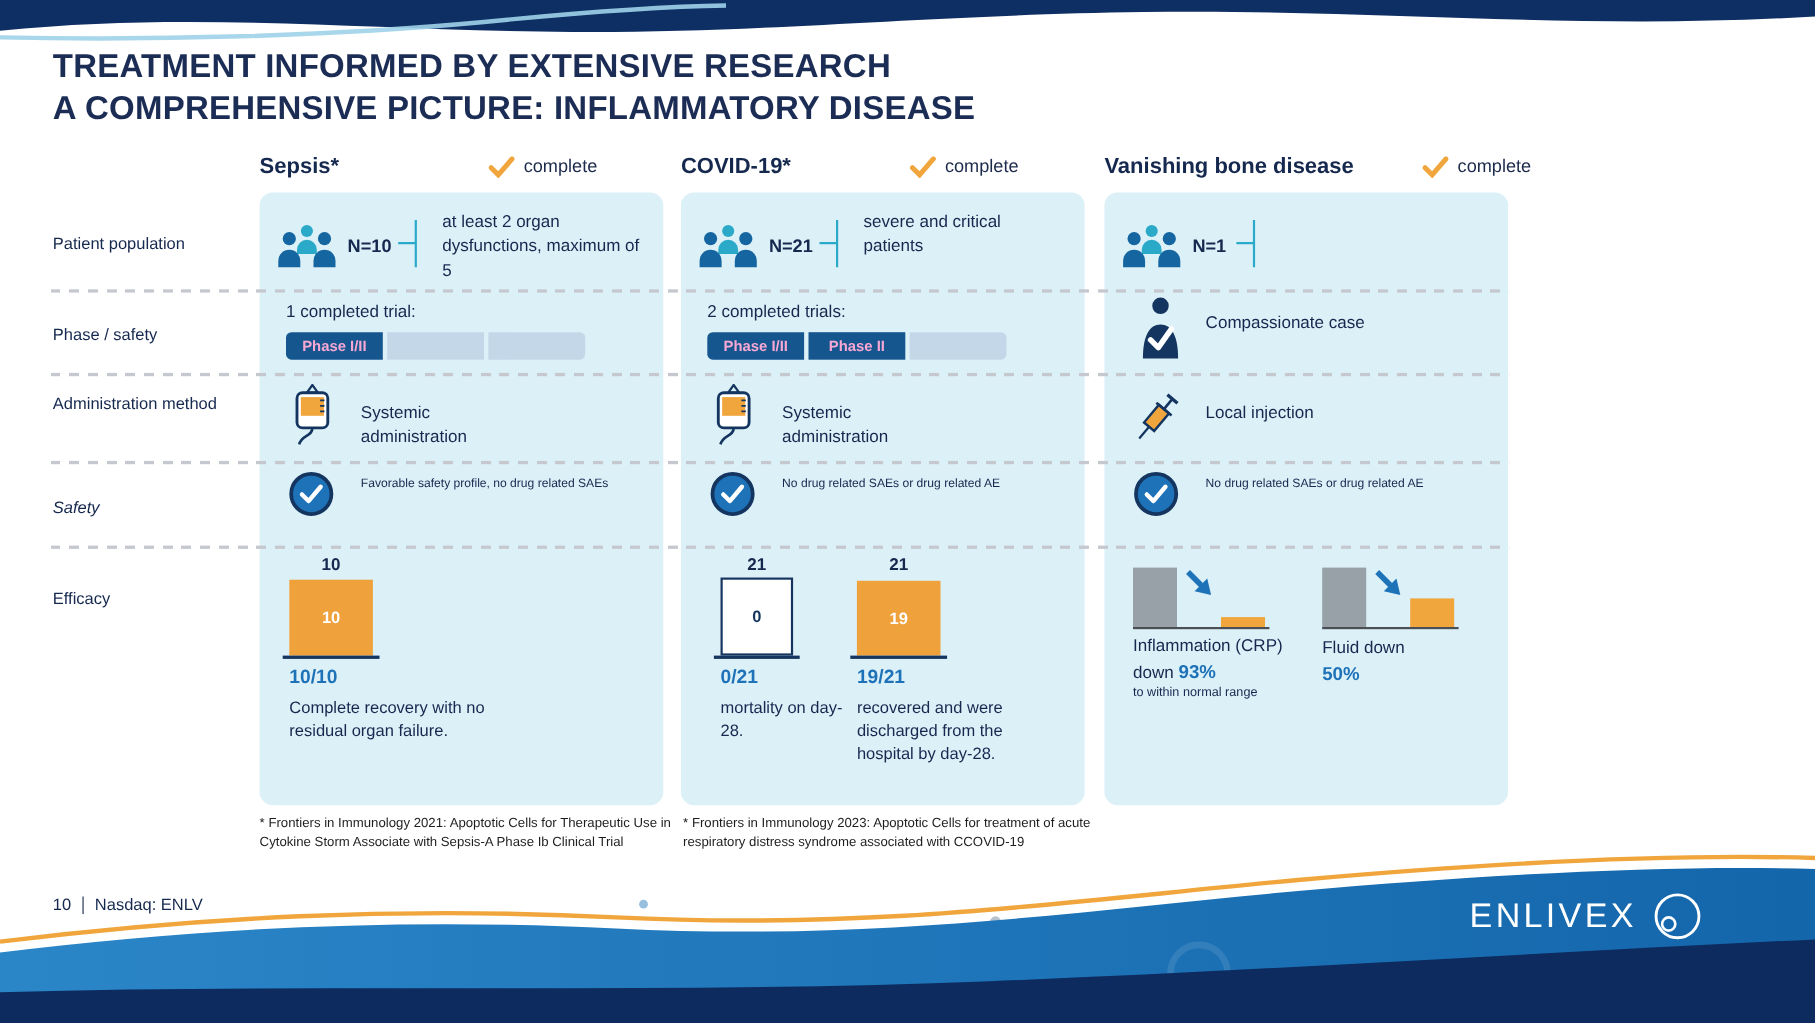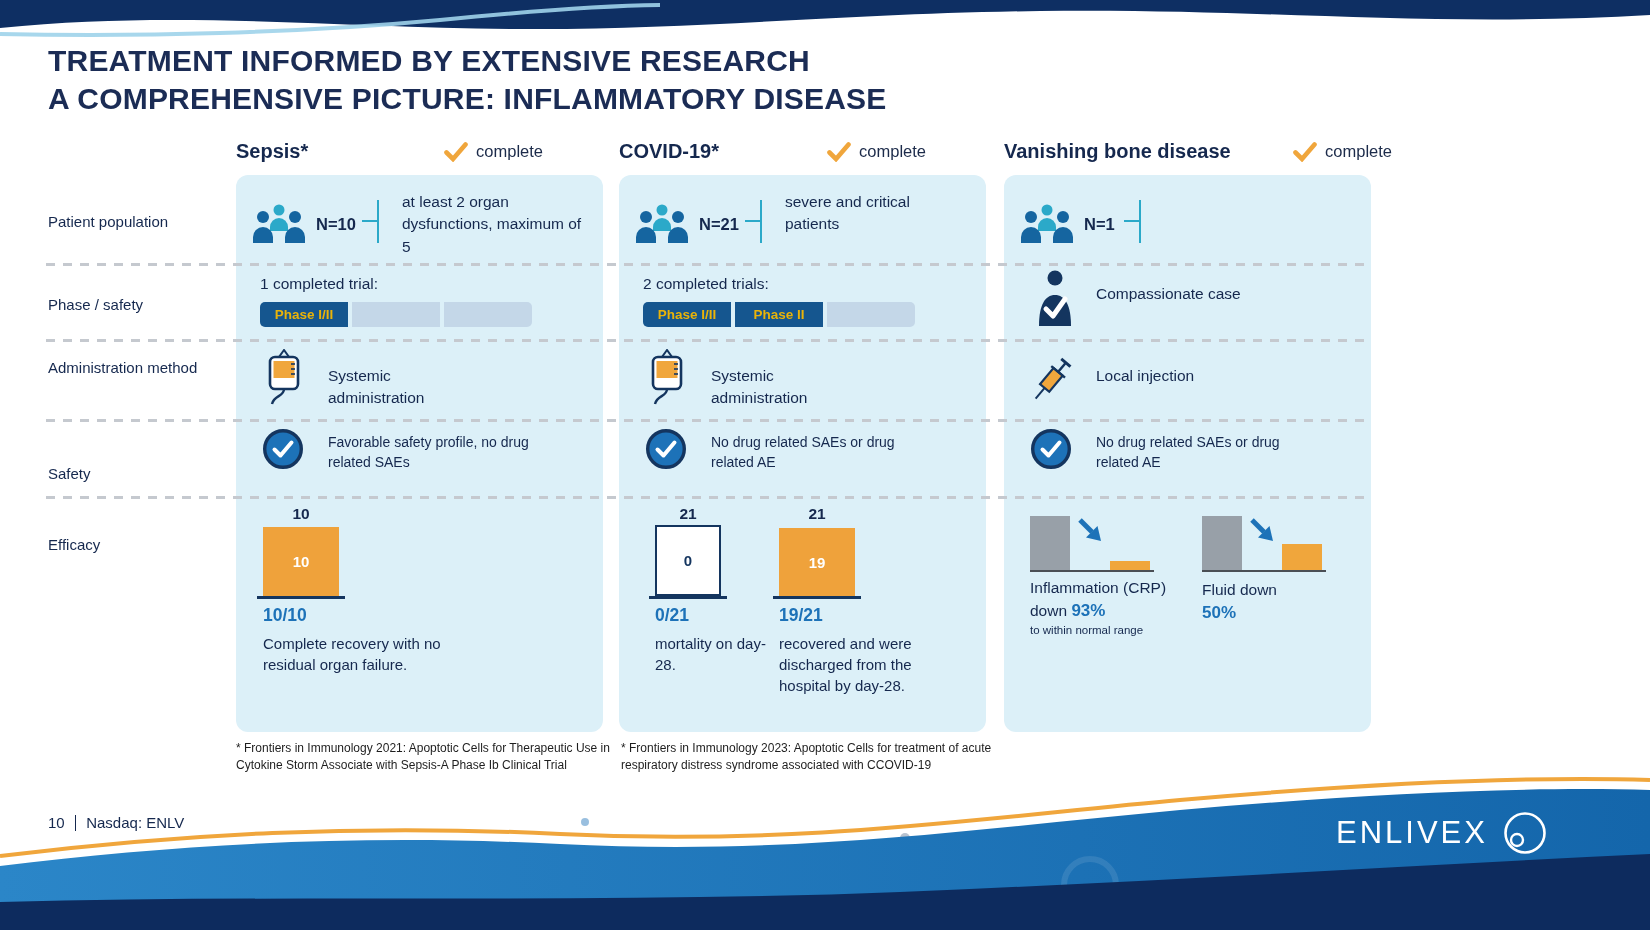--- a/index.html
+++ b/index.html
@@ -25,46 +25,46 @@
   .panel{position:absolute;top:175px;width:367px;height:557px;background:#dcf0f8;border-radius:12px;z-index:1;}
   .p1{left:236px;}.p2{left:619px;}.p3{left:1004px;}
 
   
   .dash{position:absolute;left:46px;width:1326px;height:3px;z-index:3;
         background:repeating-linear-gradient(90deg,#c5c9cf 0 9px,transparent 9px 17px);}
   .d1{top:263px;}.d2{top:339px;}.d3{top:419px;}.d4{top:496px;}
 
   
   .rowlabel{position:absolute;left:48px;width:175px;font-size:15px;color:#15284e;z-index:5;line-height:1.35;}
-  .rl1{top:212px;}.rl2{top:295px;}.rl3{top:358px;}.rl4{top:464px;}.rl5{top:535px;}
+  .rl1{top:212px;}.rl2{top:295px;}.rl3{top:358px;}.rl4{top:452px;font-style:italic;}.rl5{top:535px;}
 
   
   .panel .abs{position:absolute;}
   .pop-icon{left:14px;top:28px;}
   .pop-n{left:80px;top:40px;font-size:16.5px;font-weight:600;}
   .pop-conn{left:124px;top:16px;}
   .pop-desc{left:166px;top:16px;width:186px;font-size:15.5px;line-height:1.45;}
   .p3 .pop-desc{width:192px;}
 
   .trial-intro{left:24px;top:100px;font-size:15.5px;}
   .phasebar{left:24px;top:127px;display:flex;gap:4px;width:272px;height:25px;}
   .seg{flex:1;background:#c4d7e8;display:flex;align-items:center;justify-content:center;
-       color:#eab308;font-weight:700;font-size:13.5px;}
+       color:#f9a8d4;font-weight:700;font-size:13.5px;}
   .seg:first-child{border-radius:5px 0 0 5px;}
   .seg:last-child{border-radius:0 5px 5px 0;}
   .seg.filled{background:#15568f;}
 
   .case-icon{left:28px;top:94px;}
   .case-text{left:92px;top:108px;width:150px;font-size:15.5px;line-height:1.4;}
 
   .admin-icon{left:26px;top:174px;}
   .admin-text{left:92px;top:190px;width:160px;font-size:15.5px;line-height:1.4;}
 
   .safety-badge{left:26px;top:253px;}
-  .safety-text{left:92px;top:258px;width:235px;font-size:14px;line-height:1.4;}
+  .safety-text{left:92px;top:258px;width:235px;font-size:11px;line-height:1.4;}
   .p2 .safety-text,.p3 .safety-text{width:200px;}
 
   
   .bar-top{font-weight:700;font-size:15.5px;color:#15284e;text-align:center;}
   .bar{background:#efa23b;color:#fff;font-weight:700;font-size:15px;
        display:flex;align-items:center;justify-content:center;}
   .bar.outline{background:#fff;border:2.5px solid #14355f;color:#14355f;box-sizing:border-box;}
   .base{height:3px;background:#14355f;}
   .result{font-size:17.5px;font-weight:700;color:#1d72b8;}
   .cap{font-size:15px;line-height:1.4;color:#15284e;}

